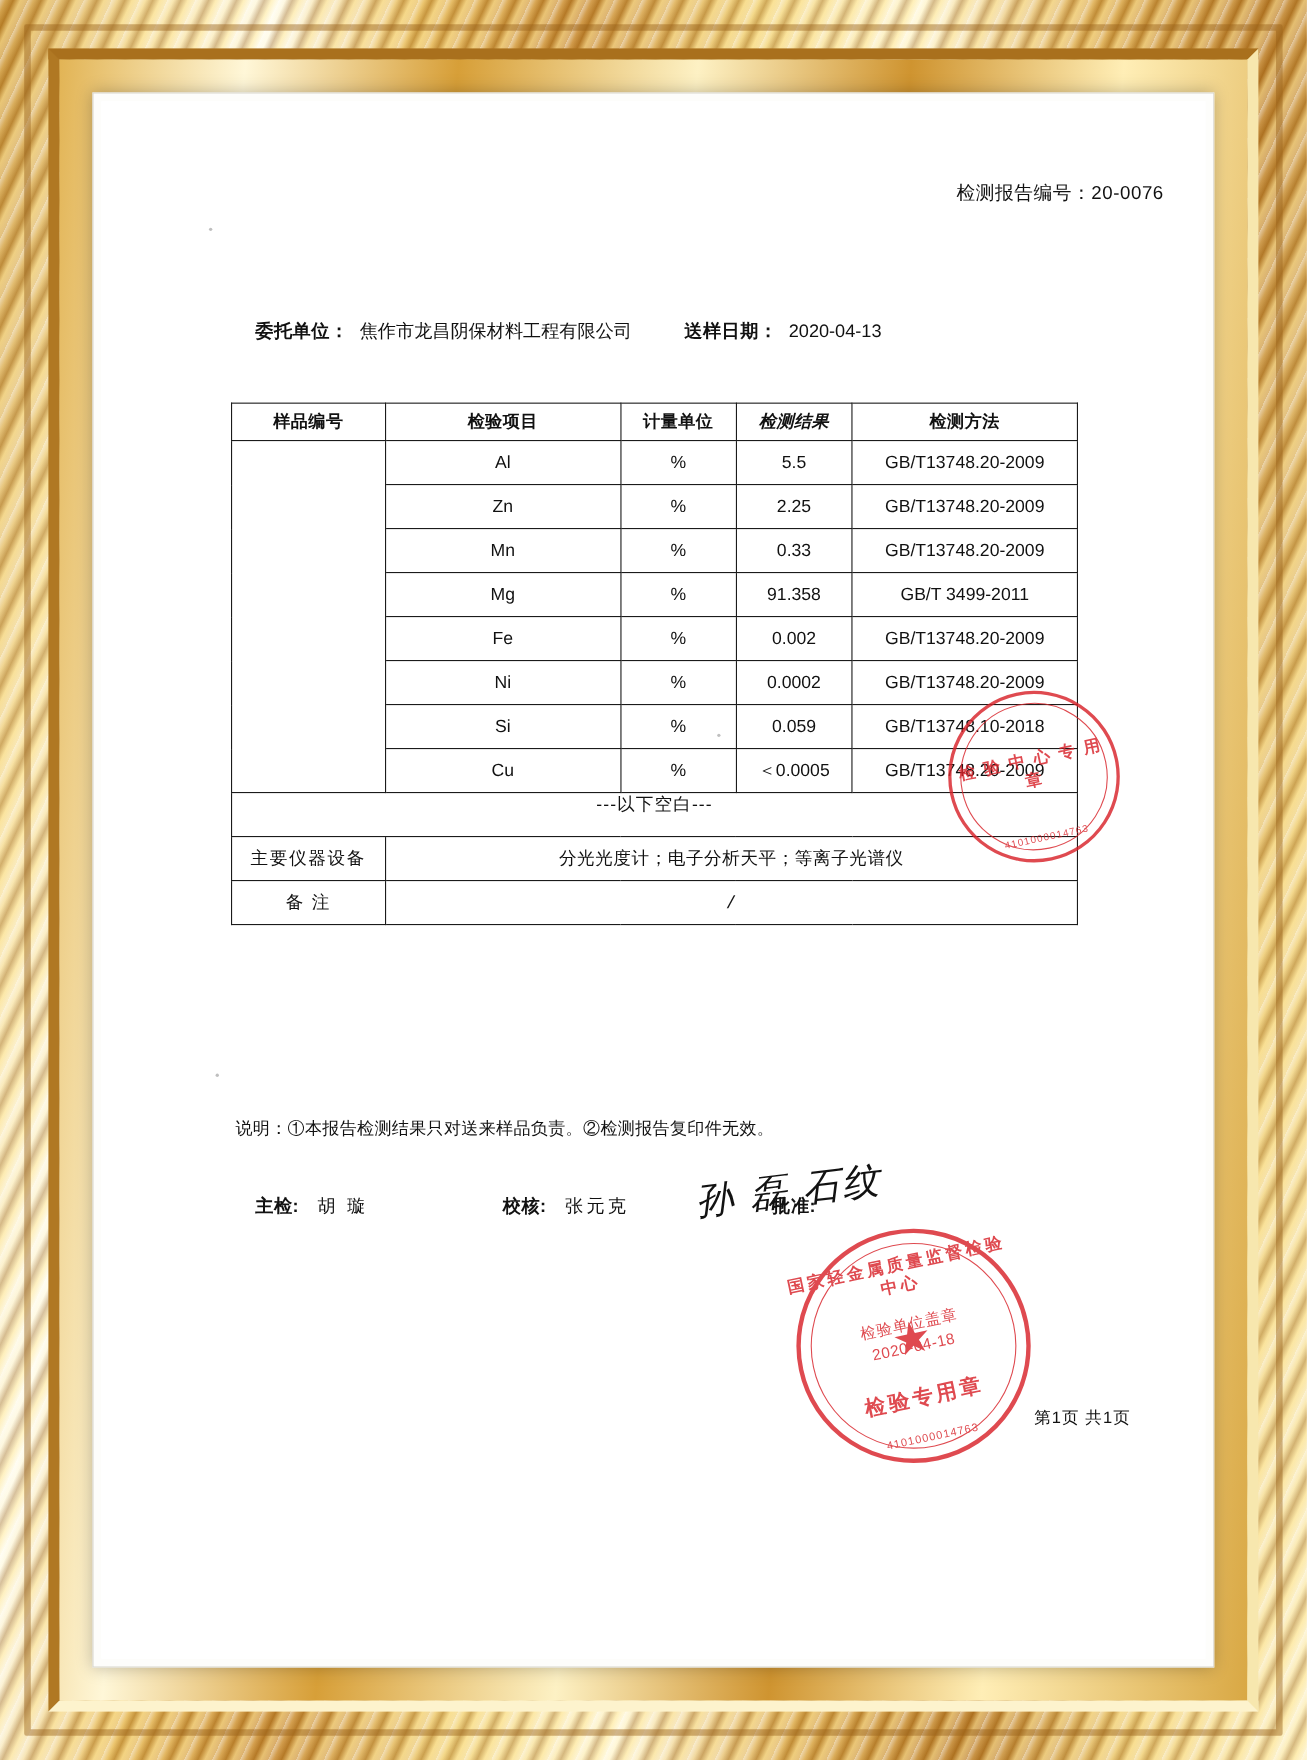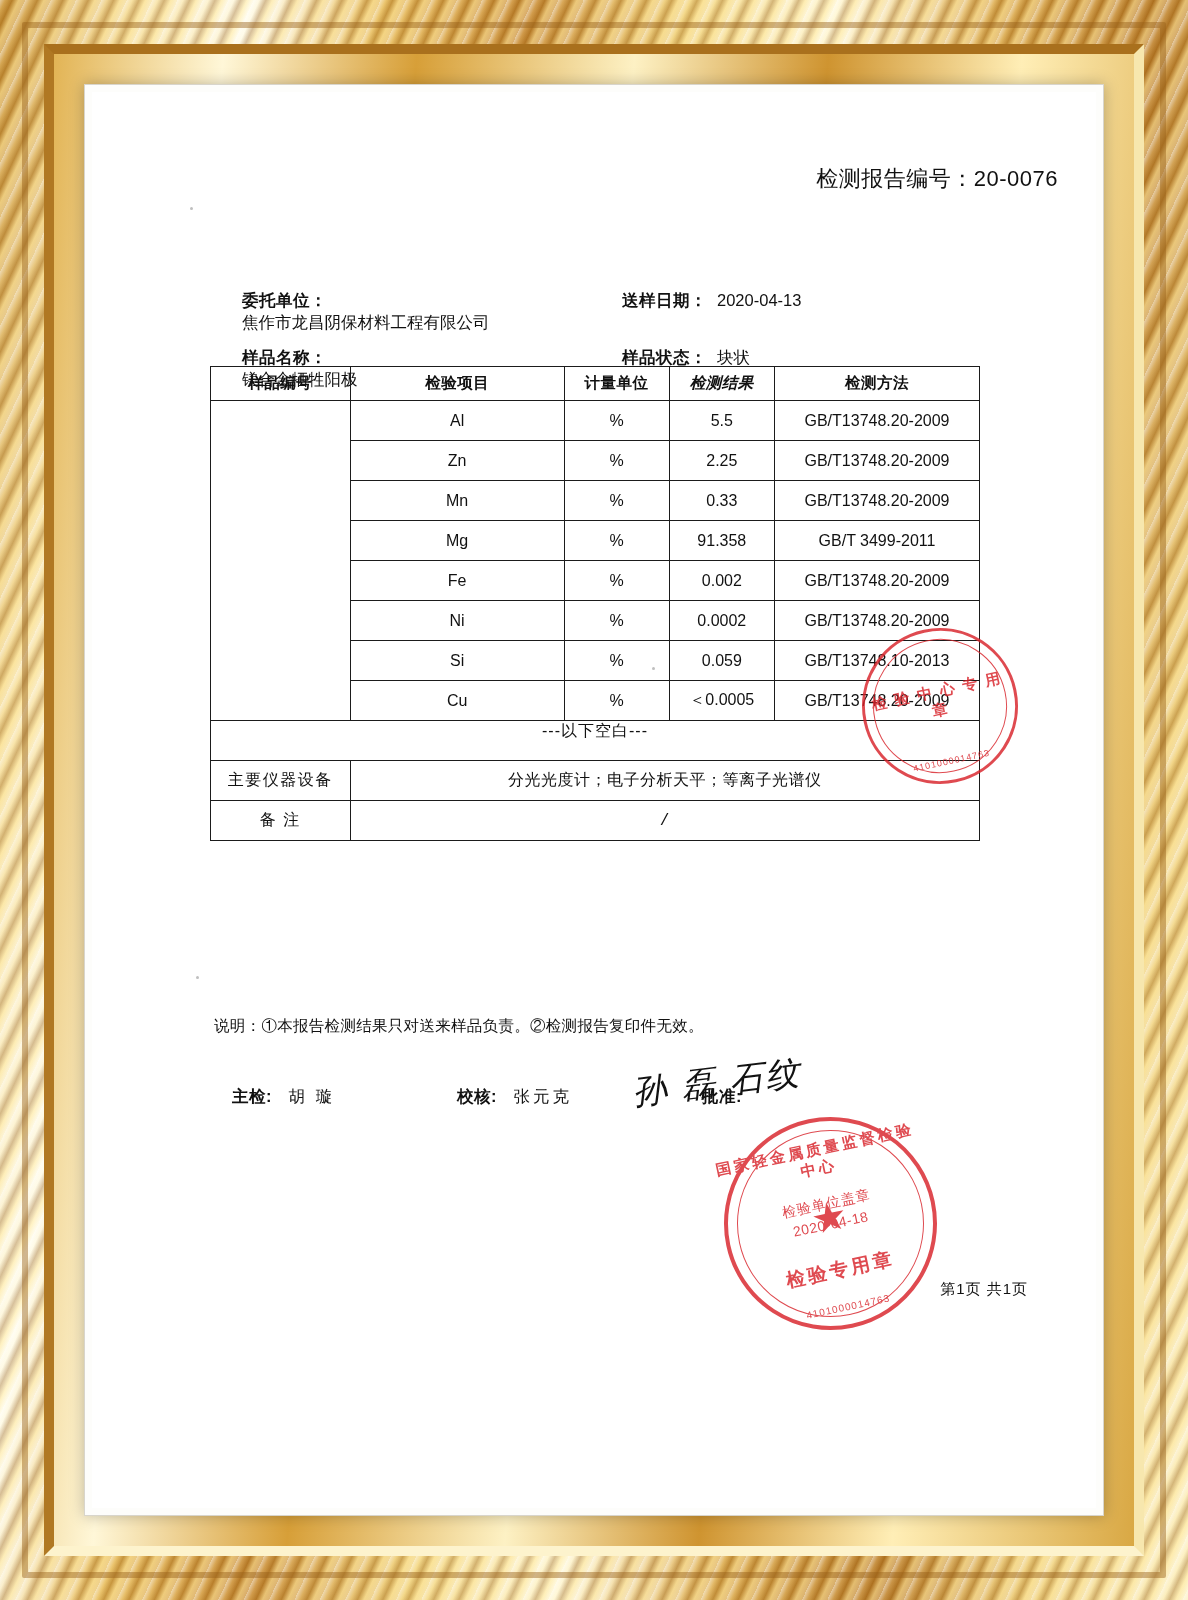--- a/index.html
+++ b/index.html
@@ -73,21 +73,21 @@
     height: 1416px;
     background: #ffffff;
     color: #111;
     overflow: hidden;
   }
 
   .report-no {
     position: absolute;
     right: 38px;
     top: 72px;
-    font-size: 22px;
+    font-size: 17px;
     letter-spacing: 0.5px;
     white-space: nowrap;
     margin-left: 32px;
   }
 
   .doc-title {
     position: absolute;
     left: 0; right: 0;
     top: 120px;
     text-align: center;
@@ -104,21 +104,21 @@
     font-size: 16.5px;
   }
   .meta-row {
     display: flex;
     margin-bottom: 13px;
   }
   .meta-cell {
     display: flex;
     align-items: baseline;
   }
-  .meta-cell.left { width: 390px; flex-direction: column; }
+  .meta-cell.left { width: 390px; }
   .meta-label {
     font-weight: bold;
     white-space: nowrap;
     letter-spacing: 0.5px;
   }
   .meta-value {
     margin-left: 10px;
     white-space: nowrap;
   }
 
@@ -352,30 +352,20 @@
     <div class="meta-row">
       <div class="meta-cell left">
         <span class="meta-label">委托单位：</span>
         <span class="meta-value">焦作市龙昌阴保材料工程有限公司</span>
       </div>
       <div class="meta-cell">
         <span class="meta-label">送样日期：</span>
         <span class="meta-value">2020-04-13</span>
       </div>
     </div>
-    <div class="meta-row">
-      <div class="meta-cell left">
-        <span class="meta-label">样品名称：</span>
-        <span class="meta-value">镁合金牺牲阳极</span>
-      </div>
-      <div class="meta-cell">
-        <span class="meta-label">样品状态：</span>
-        <span class="meta-value">块状</span>
-      </div>
-    </div>
   </div>
 
   <table class="main">
     <thead>
       <tr>
         <td class="col-sample">样品编号</td>
         <td class="col-item">检验项目</td>
         <td class="col-unit">计量单位</td>
         <td class="col-result">检测结果</td>
         <td class="col-method">检测方法</td>
@@ -416,21 +406,21 @@
       <tr>
         <td>Ni</td>
         <td>%</td>
         <td>0.0002</td>
         <td>GB/T13748.20-2009</td>
       </tr>
       <tr>
         <td>Si</td>
         <td>%</td>
         <td>0.059</td>
-        <td>GB/T13748.10-2013</td>
+        <td>GB/T13748.10-2018</td>
       </tr>
       <tr>
         <td>Cu</td>
         <td>%</td>
         <td>＜0.0005</td>
         <td>GB/T13748.20-2009</td>
       </tr>
       <tr>
         <td colspan="5" class="blank-note">---以下空白---</td>
       </tr>

